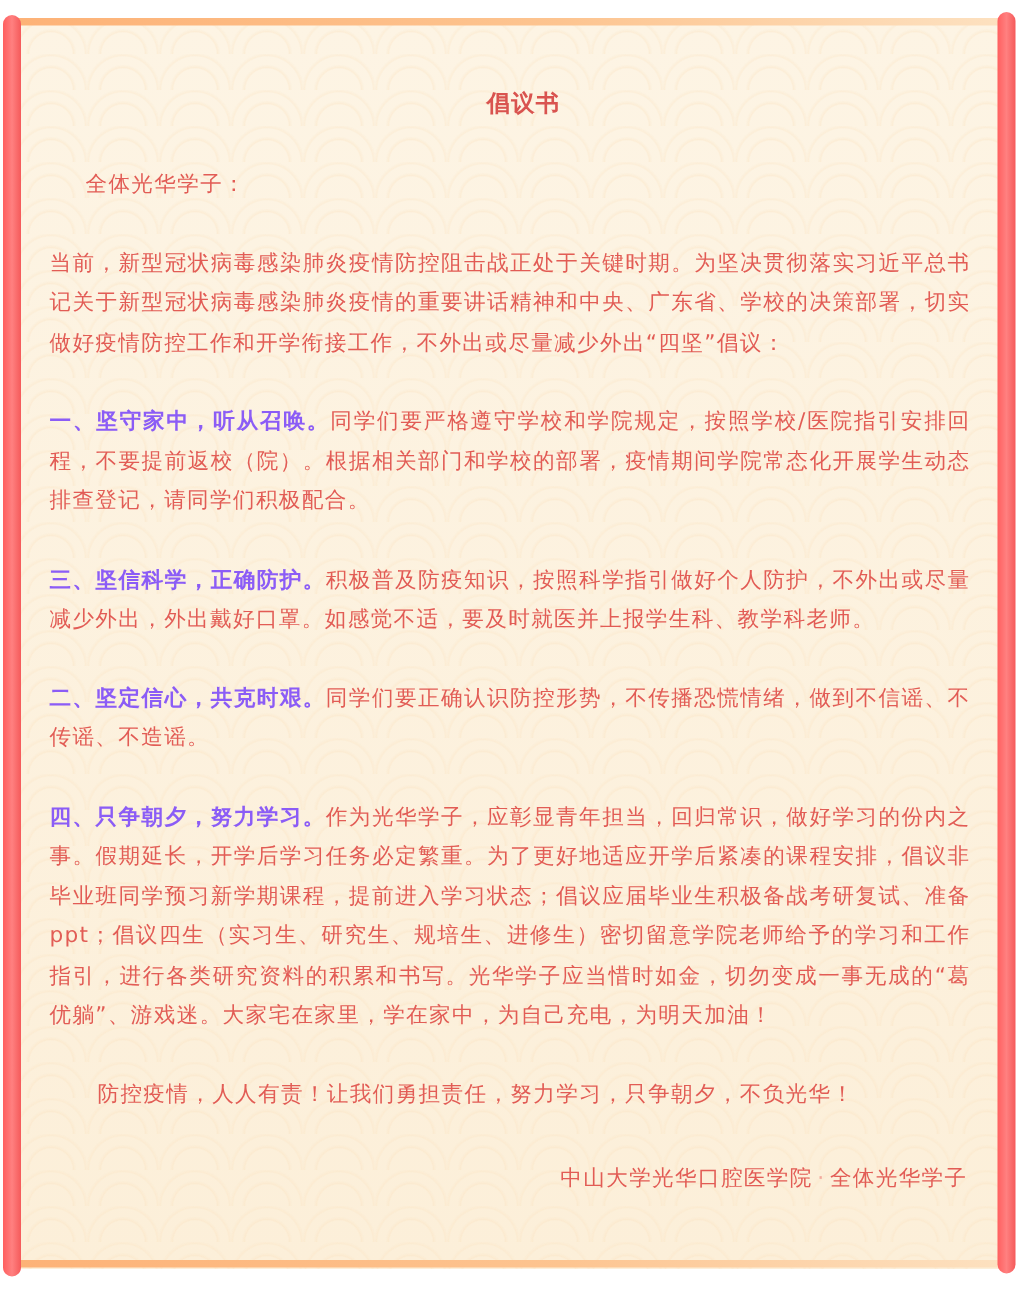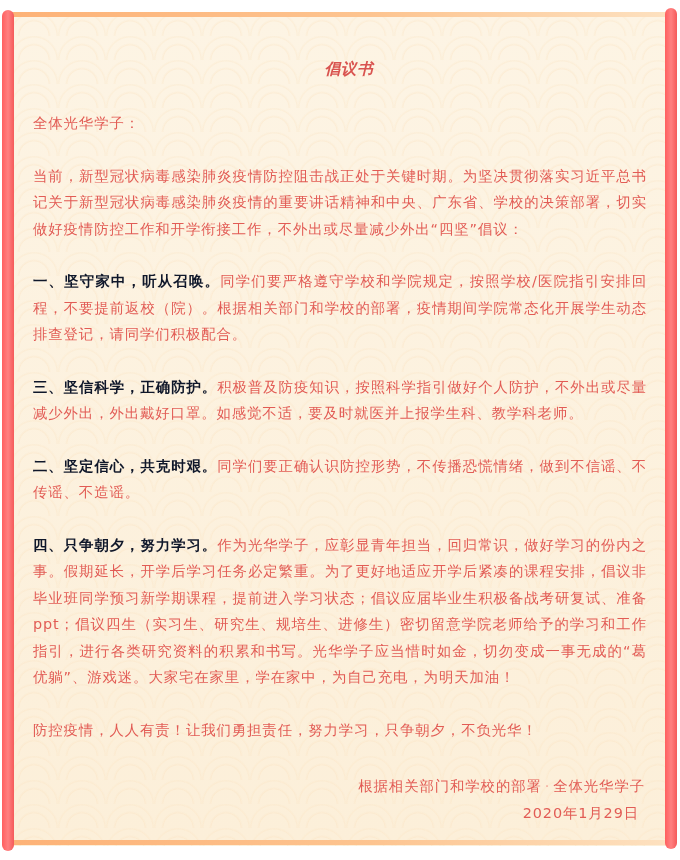--- a/index.html
+++ b/index.html
@@ -68,30 +68,29 @@
     .title {
       text-align: center;
       font-size: 15.5px;
       font-weight: bold;
       color: #d9534f;
       margin-top: 44px;
       margin-bottom: 0;
       height: 26px;
       line-height: 26px;
       padding-left: 18px;
-      font-style: italic;
     }
     p {
       margin: 0;
       text-align: justify;
     }
-    .greeting { margin-top: 28px; }
+    .greeting { margin-top: 28px; margin-left: 24px; }
     .para { margin-top: 26px; }
-    .lead { font-weight: bold; color: #0f172a; }
-    .closing { margin-top: 26px; }
+    .lead { font-weight: bold; color: #8b5cf6; }
+    .closing { margin-top: 26px; margin-left: 32px; }
     .signature {
       margin-top: 30px;
       text-align: right;
       padding-right: 2px;
     }
     .sig-sep { color: #f3a99e; padding: 0 3px; }
     .date {
       text-align: right;
       padding-right: 8px;
     }
@@ -124,16 +123,15 @@
     <span class="lead">二、坚定信心，共克时艰。</span><span>同学们要正确认识防控形势，不传播恐慌情绪，做到不信谣、不传谣、不造谣。</span>
   </p>
 
   <p class="para">
     <span class="lead">四、只争朝夕，努力学习。</span><span>作为光华学子，应彰显青年担当，回归常识，做好学习的份内之事。假期延长，开学后学习任务必定繁重。为了更好地适应开学后紧凑的课程安排，倡议非毕业班同学预习新学期课程，提前进入学习状态；倡议应届毕业生积极备战考研复试、准备ppt；倡议四生（实习生、研究生、规培生、进修生）密切留意学院老师给予的学习和工作指引，进行各类研究资料的积累和书写。光华学子应当惜时如金，切勿变成一事无成的“葛优躺”、游戏迷。大家宅在家里，学在家中，为自己充电，为明天加油！</span>
   </p>
 
   <p class="closing">防控疫情，人人有责！让我们勇担责任，努力学习，只争朝夕，不负光华！</p>
 
   <p class="signature">
-    <span>根据相关部门和学校的部署</span><span class="sig-sep">·</span><span>全体光华学子</span>
+    <span>中山大学光华口腔医学院</span><span class="sig-sep">·</span><span>全体光华学子</span>
   </p>
-  <p class="date">2020年1月29日</p>
 </div>
 
 </body></html>

